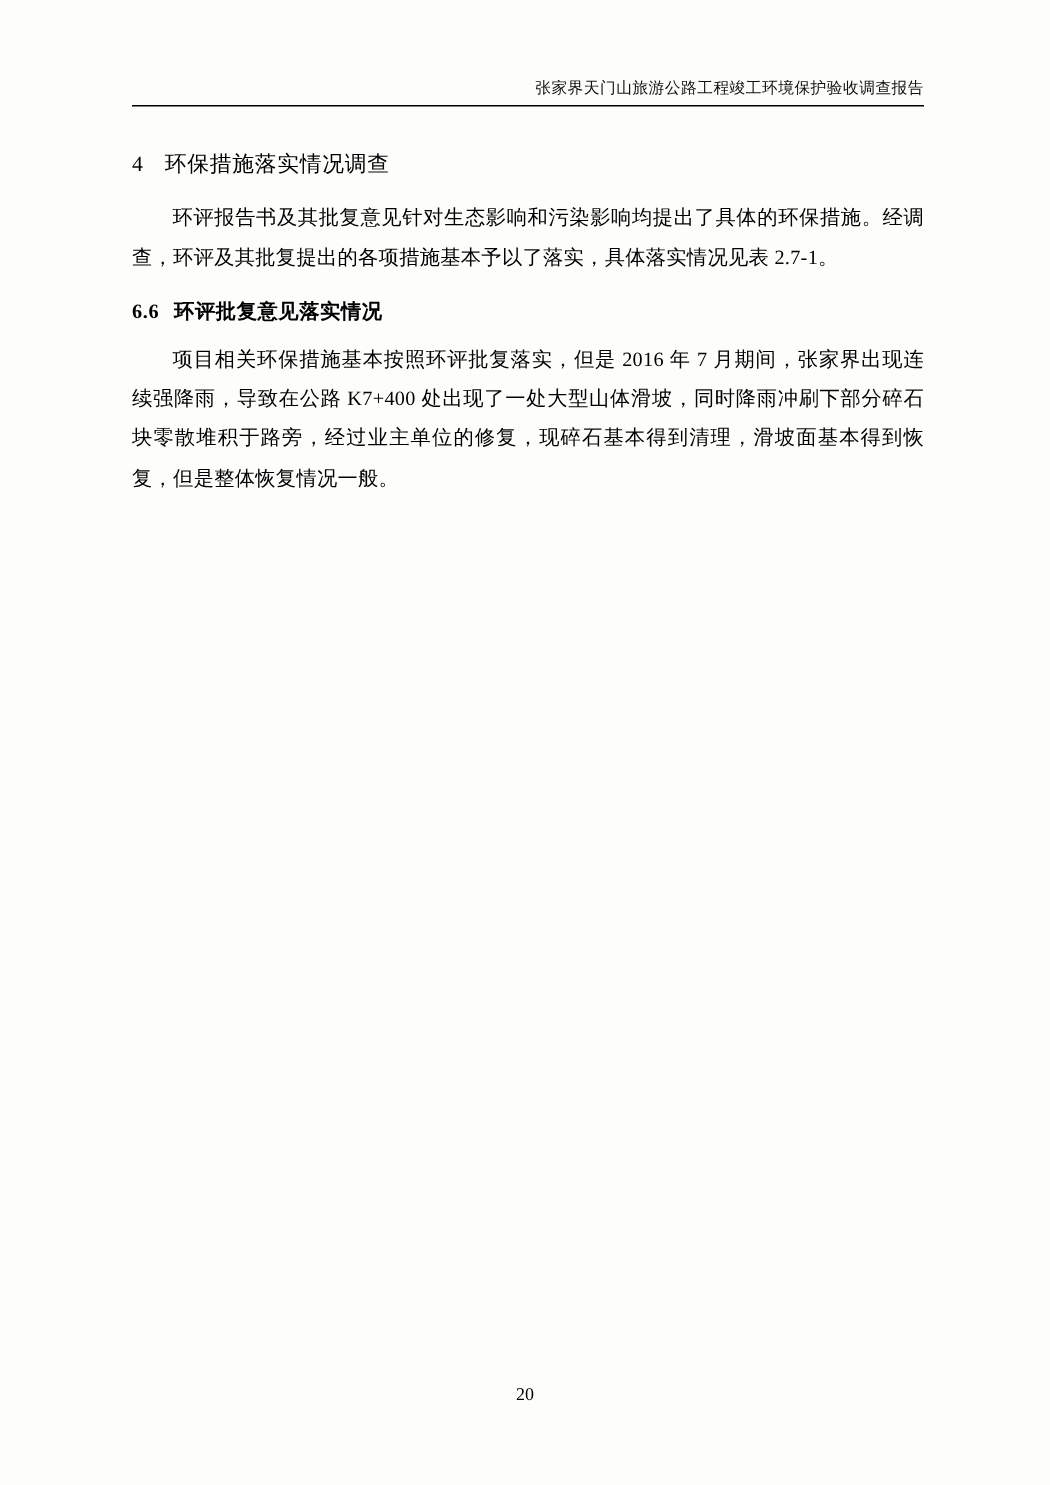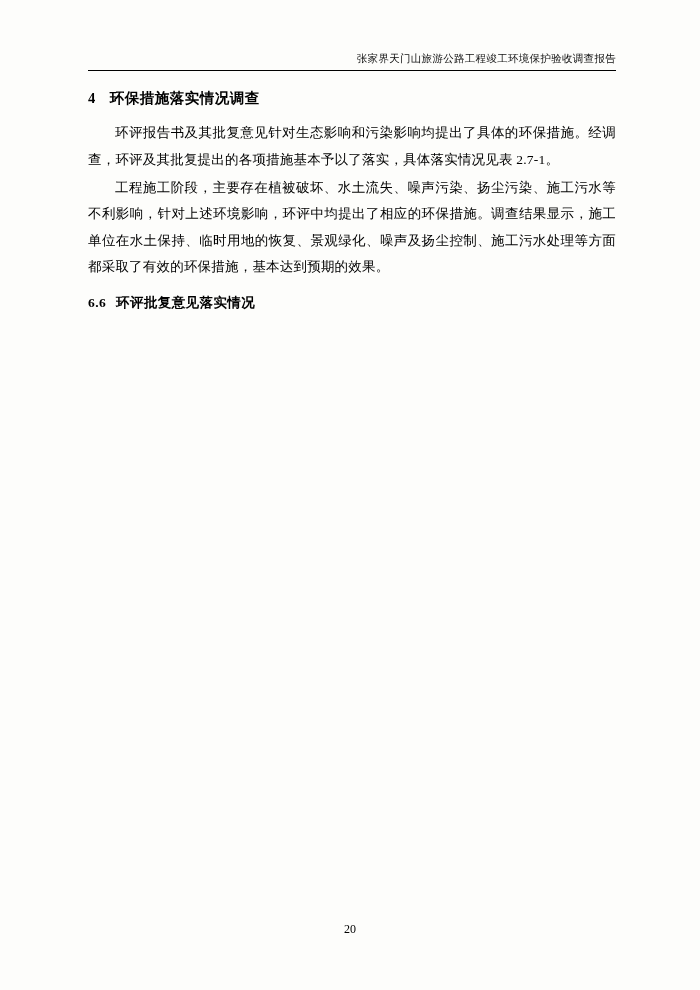--- a/index.html
+++ b/index.html
@@ -44,22 +44,22 @@
     background: #000;
   }
   .content {
     position: absolute;
     top: 88px;
     left: 88px;
     width: 528px;
   }
   h2.section-title {
     font-size: 14.5px;
-    font-weight: bold;
-    margin: 0 0 12px 0;
+    font-weight: normal;
+    margin: 12px 0 12px 0;
     letter-spacing: 0.5px;
     line-height: 1.4;
   }
   h2.section-title .num {
     margin-right: 14px;
   }
   h3.sub-title {
     font-size: 13.5px;
     font-weight: bold;
     margin: 14px 0 9px 0;
@@ -96,23 +96,23 @@
   <div class="header">张家界天门山旅游公路工程竣工环境保护验收调查报告</div>
   <div class="header-rule"></div>
 
   <div class="content">
 
     <h2 class="section-title">
       <span class="num">4</span><span>环保措施落实情况调查</span>
     </h2>
     <p class="para">环评报告书及其批复意见针对生态影响和污染影响均提出了具体的环保措施。经调查，环评及其批复提出的各项措施基本予以了落实，具体落实情况见表 2.7-1。</p>
 
-    <p class="para">工程施工阶段，主要存在植被破坏、水土流失、噪声污染、扬尘污染、施工污水等不利影响，针对上述环境影响，环评中均提出了相应的环保措施。调查结果显示，施工单位在水土保持、临时用地的恢复、景观绿化、噪声及扬尘控制、施工污水处理等方面都采取了有效的环保措施，基本达到预期的效果。</p>
 
     <h3 class="sub-title">
       <span class="num">6.6</span><span>环评批复意见落实情况</span>
     </h3>
+    <p class="para">项目相关环保措施基本按照环评批复落实，但是 2016 年 7 月期间，张家界出现连续强降雨，导致在公路 K7+400 处出现了一处大型山体滑坡，同时降雨冲刷下部分碎石块零散堆积于路旁，经过业主单位的修复，现碎石基本得到清理，滑坡面基本得到恢复，但是整体恢复情况一般。</p>
 
   </div>
 
   <div class="pagenum">20</div>
 
 </div>
 
 </body></html>

